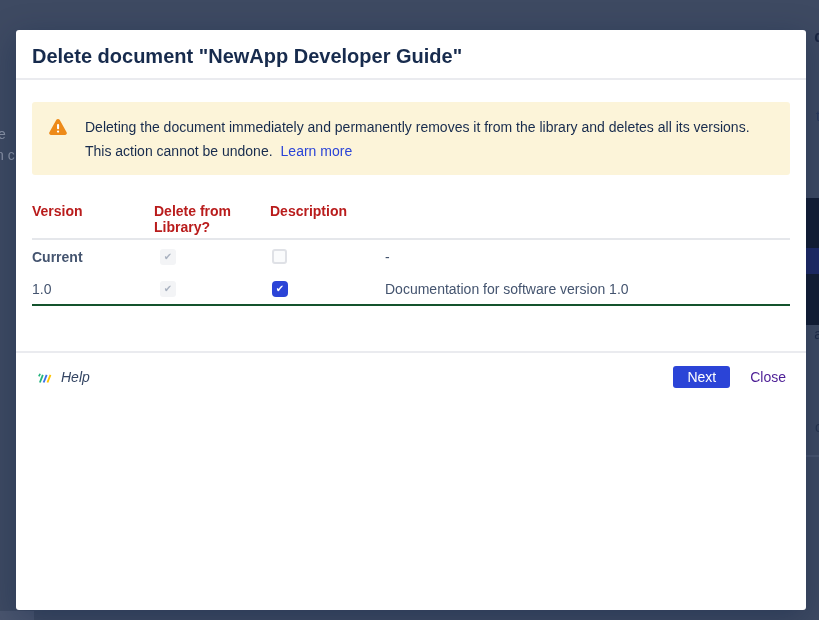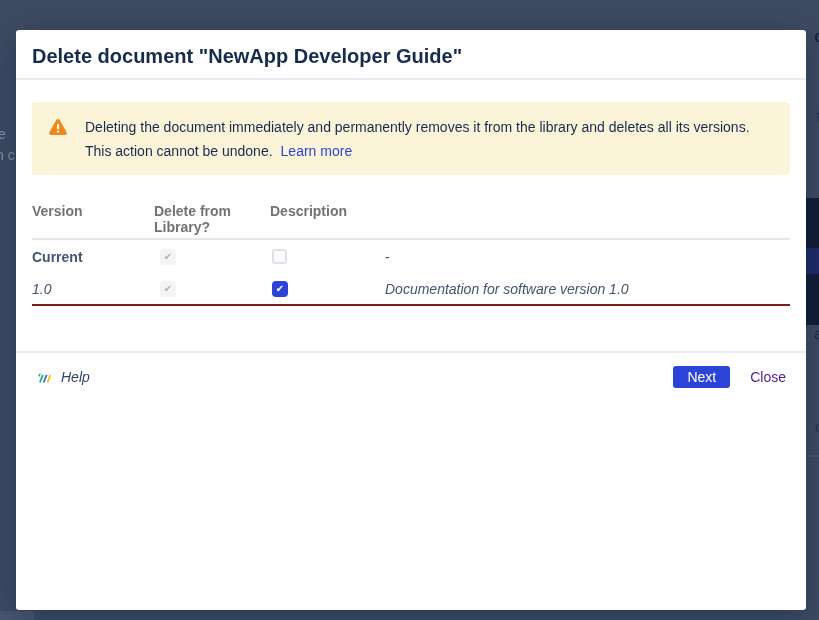--- a/index.html
+++ b/index.html
@@ -53,25 +53,25 @@
 
   
   .vtable { margin-top: 28px; }
   .trow {
     display: grid;
     grid-template-columns: 122px 116px 115px 1fr;
     align-items: center;
   }
   .thead { align-items: start; border-bottom: 2px solid #E5E7EB; padding-bottom: 3px; }
   .th {
-    font-size: 14px; font-weight: 700; color: #737373; line-height: 16px;
+    font-size: 14px; font-weight: 700; color: #b91c1c; line-height: 16px;
     padding-right: 14px;
   }
   .tbody-row { height: 33px; }
-  .tbody-row.last { border-bottom: 2px solid #7f1d1d; font-style: italic; }
+  .tbody-row.last { border-bottom: 2px solid #14532d; }
   .td { font-size: 14px; color: #44546F; }
   .td.bold { font-weight: 700; }
   .cb-wrap { display: flex; align-items: center; }
   .cb-wrap.col2 { padding-left: 6px; }
   .cb-wrap.col3 { padding-left: 2px; }
 
   
   .cb { display: flex; align-items: center; justify-content: center; }
   .cb-disabled {
     width: 16px; height: 16px; background: #F3F4F6; border-radius: 3px;

